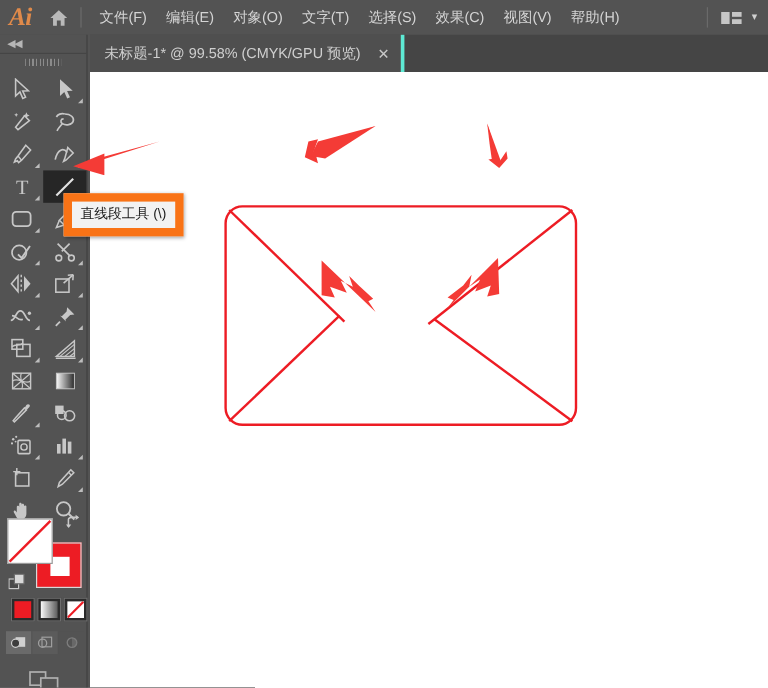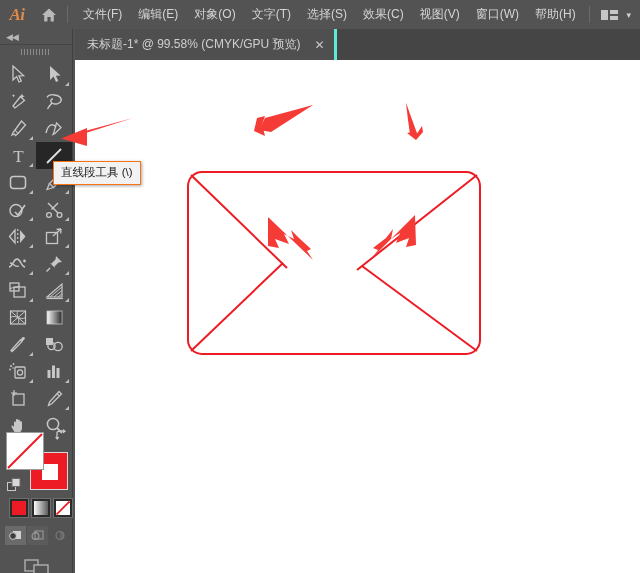--- a/index.html
+++ b/index.html
@@ -11,21 +11,21 @@
   }
   #app { position: relative; width: 640px; height: 573px; background: #535353; }
 
   
   .menubar {
     position: absolute; left: 0; top: 0; width: 640px; height: 29px;
     background: #535353; display: flex; align-items: center;
   }
   .ai-logo {
     width: 34px; height: 29px; display: flex; align-items: center; justify-content: center;
-    color: #e08a4a; font-size: 17px; font-weight: bold; font-style: italic;
+    color: #e08a4a; font-size: 21px; font-weight: bold; font-style: italic;
     font-family: "Liberation Serif", serif; letter-spacing: -0.5px;
   }
   .home-btn {
     width: 30px; height: 29px; display: flex; align-items: center; justify-content: center;
   }
   .menu-sep {
     width: 1px; height: 17px; background: #6a6a6a; margin: 0 7px 0 3px;
   }
   .menu-items { display: flex; align-items: center; }
   .menu-item {
@@ -83,21 +83,21 @@
   .tool-cell svg { display: block; }
   .tool-corner {
     position: absolute; right: 3px; bottom: 2px;
     width: 0; height: 0; border-left: 4px solid transparent;
     border-bottom: 4px solid #bdbdbd;
   }
 
   
   .tooltip {
     position: absolute; left: 53px; top: 161px;
-    background: #f2f2f2; border: 1px solid #f97316;
+    background: #f2f2f2; border: 7px solid #f97316;
     color: #1a1a1a; font-size: 11.5px; padding: 3px 7px 4px 7px;
     white-space: nowrap; box-shadow: 1px 1px 3px rgba(0,0,0,.35); z-index: 40;
   }
 
   
   .swatch-area { position: absolute; left: 0; top: 375px; width: 73px; }
   .fill-stroke { position: relative; width: 62px; height: 60px; margin-left: 6px; }
   .fill-box {
     position: absolute; left: 0; top: 28px; width: 38px; height: 38px;
     background: #ffffff; border: 1px solid #9a9a9a; z-index: 2;
@@ -162,21 +162,20 @@
     </div>
     <div class="menu-sep"></div>
     <div class="menu-items">
       <div class="menu-item">文件(F)</div>
       <div class="menu-item">编辑(E)</div>
       <div class="menu-item">对象(O)</div>
       <div class="menu-item">文字(T)</div>
       <div class="menu-item">选择(S)</div>
       <div class="menu-item">效果(C)</div>
       <div class="menu-item">视图(V)</div>
-      <div class="menu-item">窗口(W)</div>
       <div class="menu-item">帮助(H)</div>
     </div>
     <div class="menubar-right">
       <div class="ws-sep"></div>
       <div class="ws-icon">
         <svg width="20" height="14" viewBox="0 0 20 14">
           <rect x="1" y="2" width="7" height="10" fill="#c6c6c6"></rect>
           <rect x="10" y="2" width="8" height="4" fill="#c6c6c6"></rect>
           <rect x="10" y="8" width="8" height="4" fill="#c6c6c6"></rect>
         </svg>

